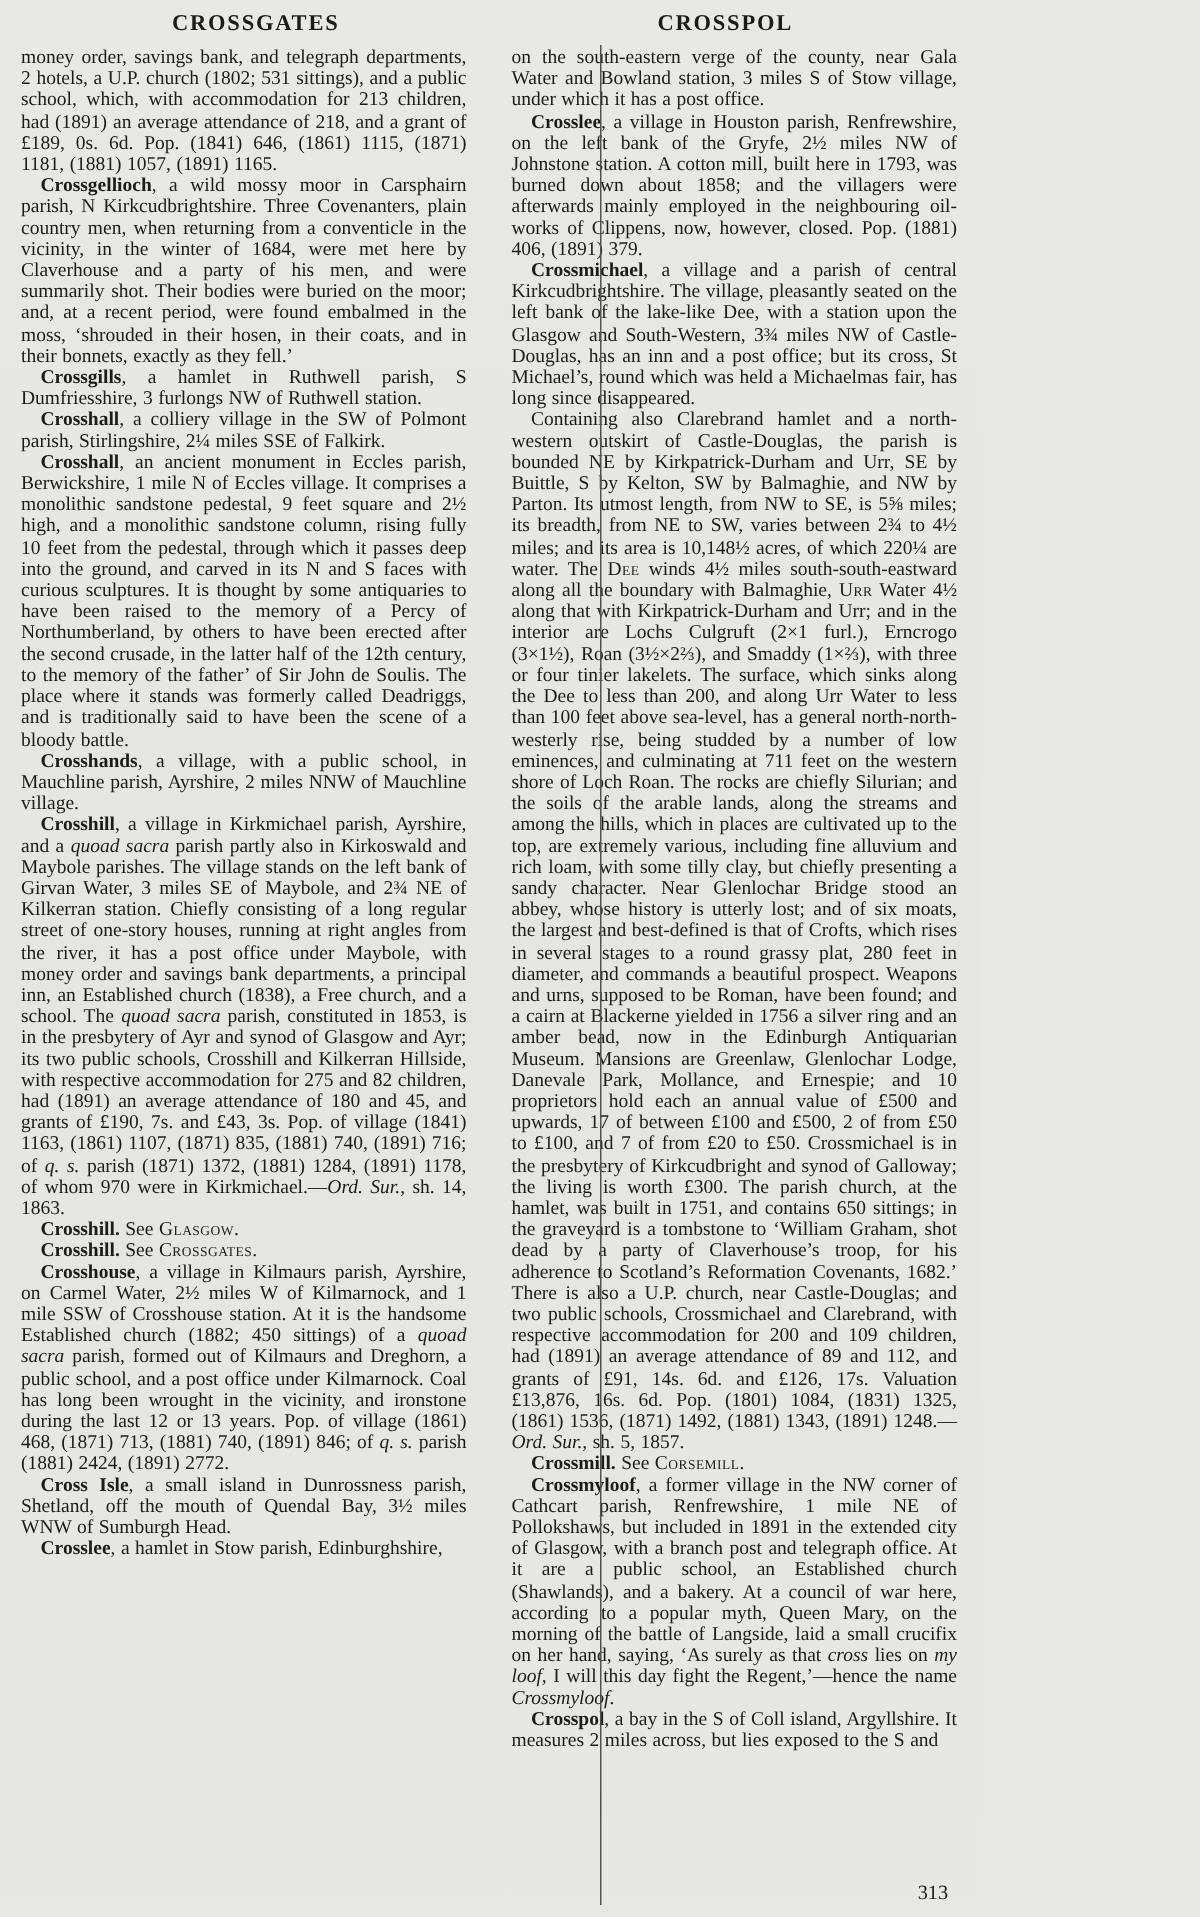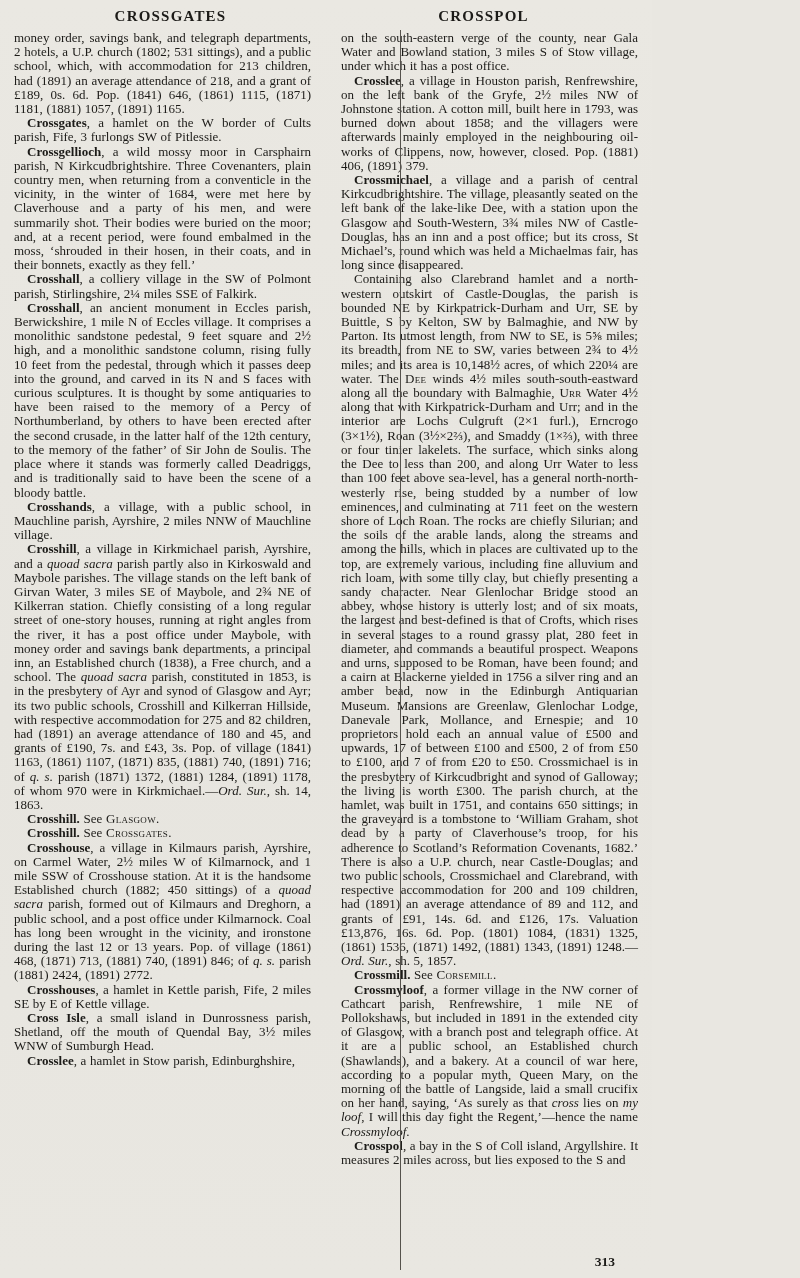--- a/index.html
+++ b/index.html
@@ -45,50 +45,49 @@
     line-height:14.2px;
     text-align:justify;
     text-indent:13px;
     word-spacing:0.4px;
   }
   p.para.noindent{text-indent:0;}
   p.para b{font-weight:bold;}
   .sc{font-variant:small-caps;letter-spacing:0.3px;margin-top:40px;}
   .page-number{
     position:absolute;
-    right:37px;bottom:8px;
+    right:20px;bottom:8px;
     font-size:13.5px;
-    font-weight:bold;
+    font-weight:normal;
   }
 </style>
 </head>
 <body>
 
 <div class="page">
 
   <div class="running-heads">
     <div class="head">CROSSGATES</div>
     <div class="head">CROSSPOL</div>
   </div>
 
   <div class="divider"></div>
 
   <div class="columns">
     <div class="col">
         <p class="para noindent">money order, savings bank, and telegraph departments, 2 hotels, a U.P. church (1802; 531 sittings), and a public school, which, with accommodation for 213 children, had (1891) an average attendance of 218, and a grant of £189, 0s. 6d. Pop. (1841) 646, (1861) 1115, (1871) 1181, (1881) 1057, (1891) 1165.</p>
-        <p class="para"><b>Crossgates</b>, a hamlet on the W border of Cults parish, Fife, 3 furlongs SW of Pitlessie.</p>
         <p class="para"><b>Crossgellioch</b>, a wild mossy moor in Carsphairn parish, N Kirkcudbrightshire. Three Covenanters, plain country men, when returning from a conventicle in the vicinity, in the winter of 1684, were met here by Claverhouse and a party of his men, and were summarily shot. Their bodies were buried on the moor; and, at a recent period, were found embalmed in the moss, ‘shrouded in their hosen, in their coats, and in their bonnets, exactly as they fell.’</p>
+        <p class="para"><b>Crossgills</b>, a hamlet in Ruthwell parish, S Dumfriesshire, 3 furlongs NW of Ruthwell station.</p>
         <p class="para"><b>Crosshall</b>, a colliery village in the SW of Polmont parish, Stirlingshire, 2¼ miles SSE of Falkirk.</p>
         <p class="para"><b>Crosshall</b>, an ancient monument in Eccles parish, Berwickshire, 1 mile N of Eccles village. It comprises a monolithic sandstone pedestal, 9 feet square and 2½ high, and a monolithic sandstone column, rising fully 10 feet from the pedestal, through which it passes deep into the ground, and carved in its N and S faces with curious sculptures. It is thought by some antiquaries to have been raised to the memory of a Percy of Northumberland, by others to have been erected after the second crusade, in the latter half of the 12th century, to the memory of the father’ of Sir John de Soulis. The place where it stands was formerly called Deadriggs, and is traditionally said to have been the scene of a bloody battle.</p>
         <p class="para"><b>Crosshands</b>, a village, with a public school, in Mauchline parish, Ayrshire, 2 miles NNW of Mauchline village.</p>
         <p class="para"><b>Crosshill</b>, a village in Kirkmichael parish, Ayrshire, and a <i>quoad sacra</i> parish partly also in Kirkoswald and Maybole parishes. The village stands on the left bank of Girvan Water, 3 miles SE of Maybole, and 2¾ NE of Kilkerran station. Chiefly consisting of a long regular street of one-story houses, running at right angles from the river, it has a post office under Maybole, with money order and savings bank departments, a principal inn, an Established church (1838), a Free church, and a school. The <i>quoad sacra</i> parish, constituted in 1853, is in the presbytery of Ayr and synod of Glasgow and Ayr; its two public schools, Crosshill and Kilkerran Hillside, with respective accommodation for 275 and 82 children, had (1891) an average attendance of 180 and 45, and grants of £190, 7s. and £43, 3s. Pop. of village (1841) 1163, (1861) 1107, (1871) 835, (1881) 740, (1891) 716; of <i>q. s.</i> parish (1871) 1372, (1881) 1284, (1891) 1178, of whom 970 were in Kirkmichael.—<i>Ord. Sur.</i>, sh. 14, 1863.</p>
         <p class="para"><b>Crosshill.</b> See <span class="sc">Glasgow</span>.</p>
         <p class="para"><b>Crosshill.</b> See <span class="sc">Crossgates</span>.</p>
         <p class="para"><b>Crosshouse</b>, a village in Kilmaurs parish, Ayrshire, on Carmel Water, 2½ miles W of Kilmarnock, and 1 mile SSW of Crosshouse station. At it is the handsome Established church (1882; 450 sittings) of a <i>quoad sacra</i> parish, formed out of Kilmaurs and Dreghorn, a public school, and a post office under Kilmarnock. Coal has long been wrought in the vicinity, and ironstone during the last 12 or 13 years. Pop. of village (1861) 468, (1871) 713, (1881) 740, (1891) 846; of <i>q. s.</i> parish (1881) 2424, (1891) 2772.</p>
-        <p class="para"><b>Crosshouses</b>, a hamlet in Kettle parish, Fife, 2 miles SE by E of Kettle village.</p>
         <p class="para"><b>Cross Isle</b>, a small island in Dunrossness parish, Shetland, off the mouth of Quendal Bay, 3½ miles WNW of Sumburgh Head.</p>
         <p class="para"><b>Crosslee</b>, a hamlet in Stow parish, Edinburghshire,</p>
       </div>
     <div class="col">
         <p class="para noindent">on the south-eastern verge of the county, near Gala Water and Bowland station, 3 miles S of Stow village, under which it has a post office.</p>
         <p class="para"><b>Crosslee</b>, a village in Houston parish, Renfrewshire, on the left bank of the Gryfe, 2½ miles NW of Johnstone station. A cotton mill, built here in 1793, was burned down about 1858; and the villagers were afterwards mainly employed in the neighbouring oil-works of Clippens, now, however, closed. Pop. (1881) 406, (1891) 379.</p>
         <p class="para"><b>Crossmichael</b>, a village and a parish of central Kirkcudbrightshire. The village, pleasantly seated on the left bank of the lake-like Dee, with a station upon the Glasgow and South-Western, 3¾ miles NW of Castle-Douglas, has an inn and a post office; but its cross, St Michael’s, round which was held a Michaelmas fair, has long since disappeared.</p>
         <p class="para">Containing also Clarebrand hamlet and a north-western outskirt of Castle-Douglas, the parish is bounded NE by Kirkpatrick-Durham and Urr, SE by Buittle, S by Kelton, SW by Balmaghie, and NW by Parton. Its utmost length, from NW to SE, is 5⅝ miles; its breadth, from NE to SW, varies between 2¾ to 4½ miles; and its area is 10,148½ acres, of which 220¼ are water. The <span class="sc">Dee</span> winds 4½ miles south-south-eastward along all the boundary with Balmaghie, <span class="sc">Urr</span> Water 4½ along that with Kirkpatrick-Durham and Urr; and in the interior are Lochs Culgruft (2×1 furl.), Erncrogo (3×1½), Roan (3½×2⅔), and Smaddy (1×⅔), with three or four tinier lakelets. The surface, which sinks along the Dee to less than 200, and along Urr Water to less than 100 feet above sea-level, has a general north-north-westerly rise, being studded by a number of low eminences, and culminating at 711 feet on the western shore of Loch Roan. The rocks are chiefly Silurian; and the soils of the arable lands, along the streams and among the hills, which in places are cultivated up to the top, are extremely various, including fine alluvium and rich loam, with some tilly clay, but chiefly presenting a sandy character. Near Glenlochar Bridge stood an abbey, whose history is utterly lost; and of six moats, the largest and best-defined is that of Crofts, which rises in several stages to a round grassy plat, 280 feet in diameter, and commands a beautiful prospect. Weapons and urns, supposed to be Roman, have been found; and a cairn at Blackerne yielded in 1756 a silver ring and an amber bead, now in the Edinburgh Antiquarian Museum. Mansions are Greenlaw, Glenlochar Lodge, Danevale Park, Mollance, and Ernespie; and 10 proprietors hold each an annual value of £500 and upwards, 17 of between £100 and £500, 2 of from £50 to £100, and 7 of from £20 to £50. Crossmichael is in the presbytery of Kirkcudbright and synod of Galloway; the living is worth £300. The parish church, at the hamlet, was built in 1751, and contains 650 sittings; in the graveyard is a tombstone to ‘William Graham, shot dead by a party of Claverhouse’s troop, for his adherence to Scotland’s Reformation Covenants, 1682.’ There is also a U.P. church, near Castle-Douglas; and two public schools, Crossmichael and Clarebrand, with respective accommodation for 200 and 109 children, had (1891) an average attendance of 89 and 112, and grants of £91, 14s. 6d. and £126, 17s. Valuation £13,876, 16s. 6d. Pop. (1801) 1084, (1831) 1325, (1861) 1536, (1871) 1492, (1881) 1343, (1891) 1248.—<i>Ord. Sur.</i>, sh. 5, 1857.</p>
         <p class="para"><b>Crossmill.</b> See <span class="sc">Corsemill</span>.</p>
         <p class="para"><b>Crossmyloof</b>, a former village in the NW corner of Cathcart parish, Renfrewshire, 1 mile NE of Pollokshaws, but included in 1891 in the extended city of Glasgow, with a branch post and telegraph office. At it are a public school, an Established church (Shawlands), and a bakery. At a council of war here, according to a popular myth, Queen Mary, on the morning of the battle of Langside, laid a small crucifix on her hand, saying, ‘As surely as that <i>cross</i> lies on <i>my loof</i>, I will this day fight the Regent,’—hence the name <i>Crossmyloof</i>.</p>

